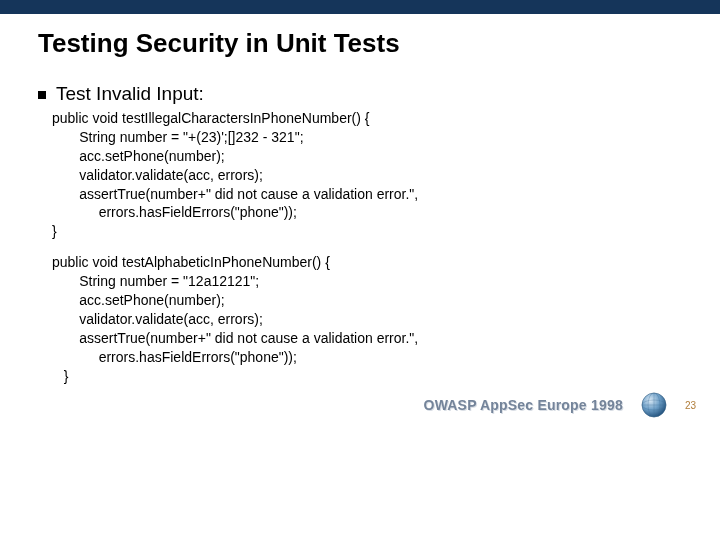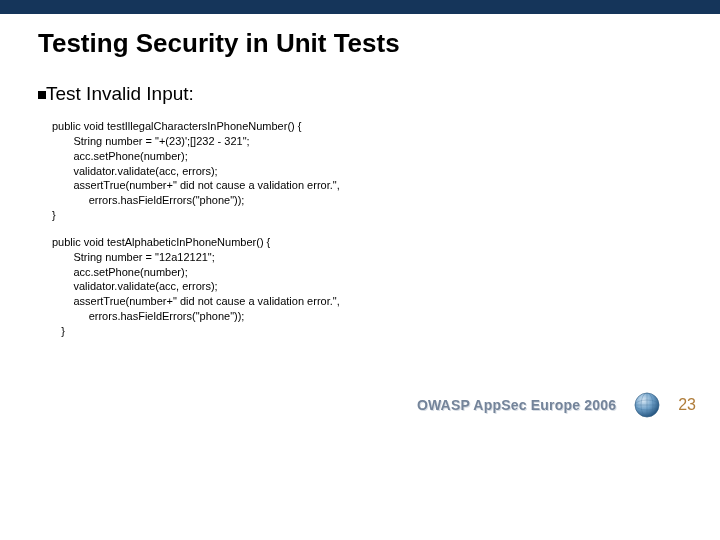--- a/index.html
+++ b/index.html
@@ -1,29 +1,29 @@
 <!DOCTYPE html>
 <html><head>
 <meta charset="utf-8">
 <style>
   * { margin: 0; padding: 0; box-sizing: border-box; }
   html, body { width: 720px; height: 540px; font-family: Arial, Helvetica, sans-serif; background: #fff; color: #000; }
   .slide { position: relative; width: 720px; height: 432px; }
   .topbar { height: 14px; background: #15355a; }
   .title { font-size: 26px; font-weight: 700; padding: 14px 0 0 38px; color: #000; }
   .content { padding: 24px 0 0 38px; }
-  .bullet-row { display: flex; align-items: flex-start; margin-bottom: 14px; }
+  .bullet-row { display: flex; align-items: flex-start; gap: 10px; margin-bottom: 4px; }
   .bullet-sq { width: 8px; height: 8px; background: #000; margin-top: 8px; flex: 0 0 auto; }
   .bullet-text { font-size: 19px; color: #000; }
-  .code { font-family: Arial, Helvetica, sans-serif; font-size: 11px; line-height: 1.35; white-space: pre; color: #000; padding-left: 14px; margin-bottom: 12px; }
+  .code { font-family: Arial, Helvetica, sans-serif; font-size: 14px; line-height: 1.35; white-space: pre; color: #000; padding-left: 14px; margin-bottom: 12px; }
   .footer { position: absolute; bottom: 14px; right: 24px; display: flex; align-items: center; gap: 18px; }
   .footer-text { font-size: 14px; font-weight: 700; color: #74849a; text-shadow: 1px 1px 0 #d9dee5; letter-spacing: 0.2px; }
   .globe { width: 26px; height: 26px; }
   .globe svg { width: 26px; height: 26px; }
-  .pagenum { font-size: 16px; color: #b07d3a; }
+  .pagenum { font-size: 10px; color: #b07d3a; }
 </style>
 </head>
 <body>
 
 <div class="slide">
   <div class="topbar"></div>
 
   <h1 class="title">Testing Security in Unit Tests</h1>
 
   <div class="content">
@@ -42,21 +42,21 @@
     <div class="code">public void testAlphabeticInPhoneNumber() {
        String number = "12a12121";
        acc.setPhone(number);
        validator.validate(acc, errors);
        assertTrue(number+" did not cause a validation error.",
             errors.hasFieldErrors("phone"));
    }</div>
   </div>
 
   <div class="footer">
-    <div class="footer-text">OWASP AppSec Europe 2006</div>
+    <div class="footer-text">OWASP AppSec Europe 1998</div>
     <div class="globe">
       <svg viewBox="0 0 26 26">
         <defs>
           <radialGradient id="g" cx="35%" cy="30%" r="70%">
             <stop offset="0%" stop-color="#d8e8f5"></stop>
             <stop offset="55%" stop-color="#6fa0c8"></stop>
             <stop offset="100%" stop-color="#2a5a85"></stop>
           </radialGradient>
         </defs>
         <circle cx="13" cy="13" r="12" fill="url(#g)" stroke="#335c80" stroke-width="0.6"></circle>

